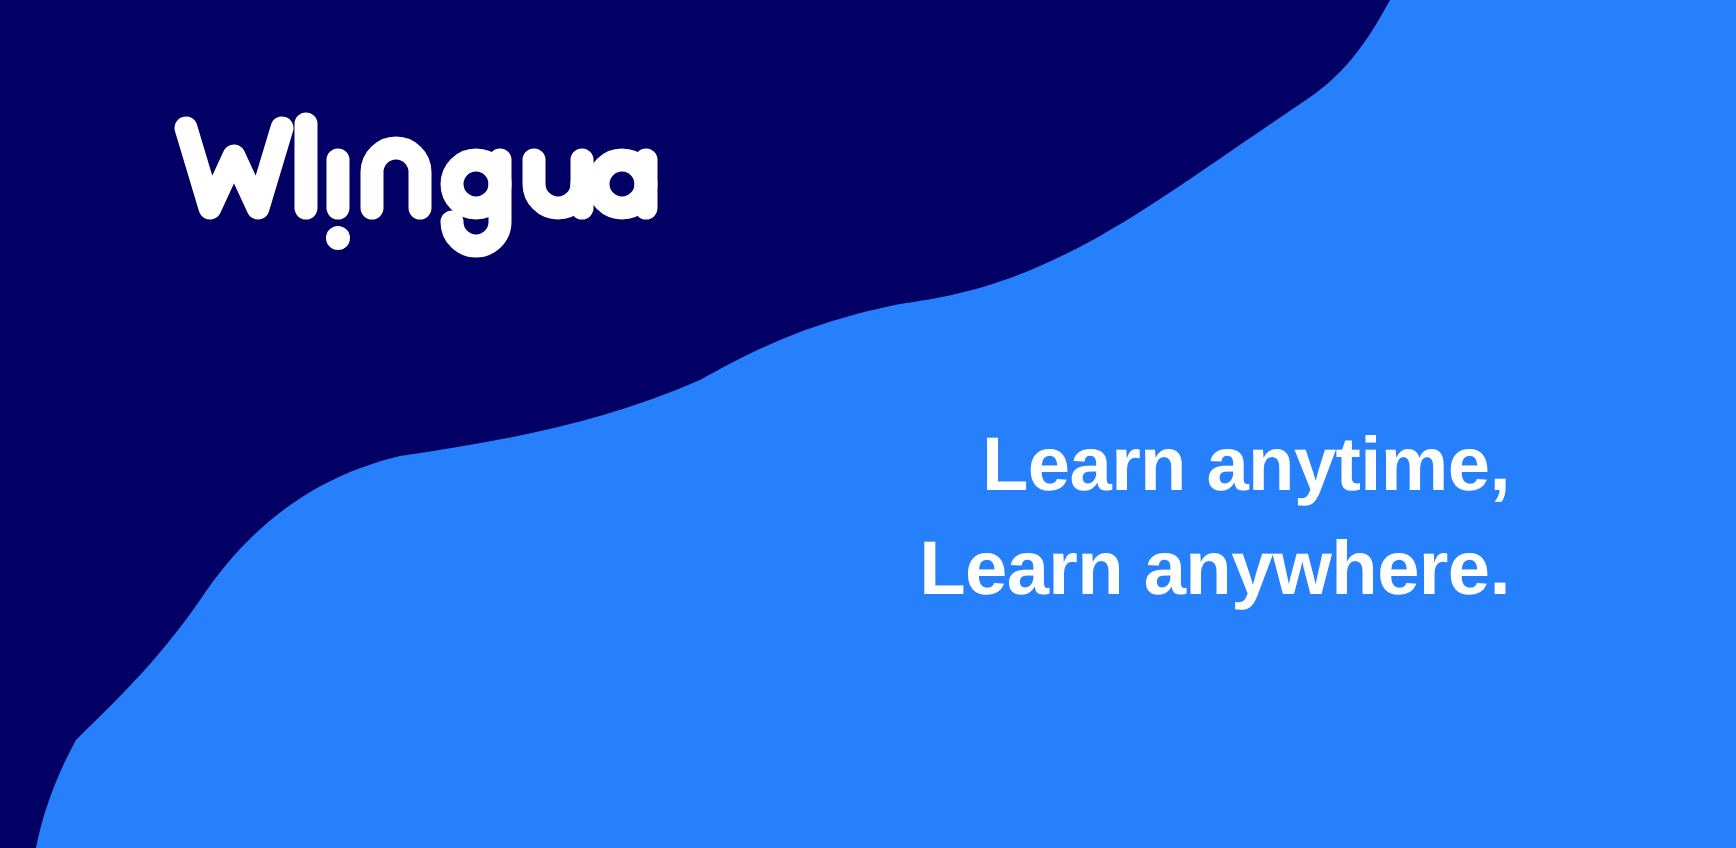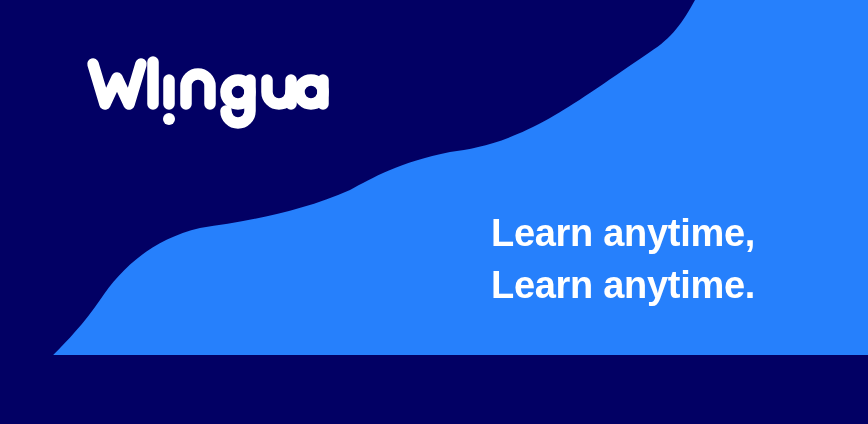--- a/index.html
+++ b/index.html
@@ -12,21 +12,21 @@
   }
 
   body {
     font-family: "Liberation Sans", sans-serif;
     background: #020064;
   }
 
   #banner {
     position: relative;
     width: 868px;
-    height: 355px;
+    height: 424px;
     overflow: hidden;
     background: #020064;
   }
 
   
   #wave-layer {
     position: absolute;
     inset: 0;
     width: 868px;
     height: 424px;
@@ -107,16 +107,16 @@
       <path class="logo-letter" d="M 181 24 L 181 36 A 12 12 0 0 0 205 36 L 205 24"></path>
       <path class="logo-letter" d="M 205 36 L 205 48"></path>
 
       <circle class="logo-letter" cx="225" cy="36" r="12"></circle>
       <path class="logo-letter" d="M 237 24 L 237 48"></path>
     </svg>
   </div>
 
   <div id="tagline" style="color: rgb(255, 255, 255);">
     <span class="tag-line">Learn anytime,</span>
-    <span class="tag-line">Learn anytime.</span>
+    <span class="tag-line">Learn anywhere.</span>
   </div>
 
 </div>
 
 </body></html>

